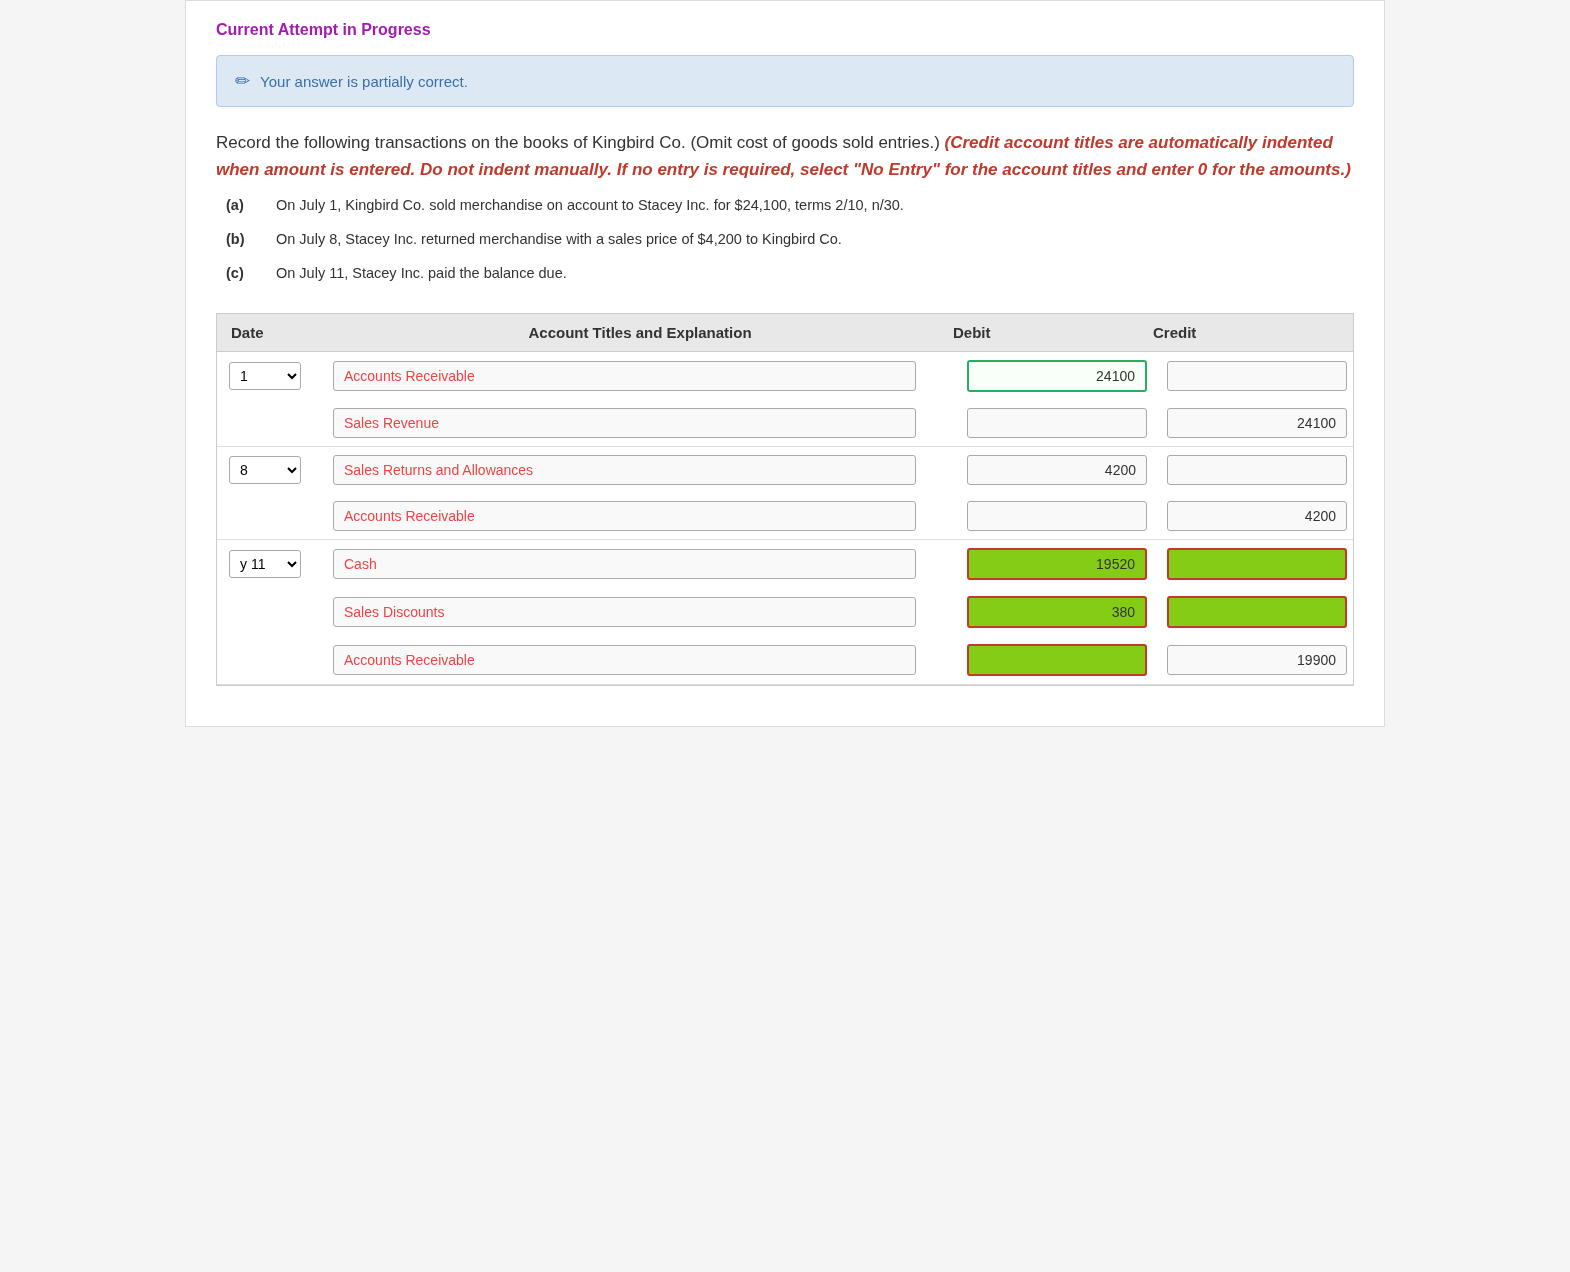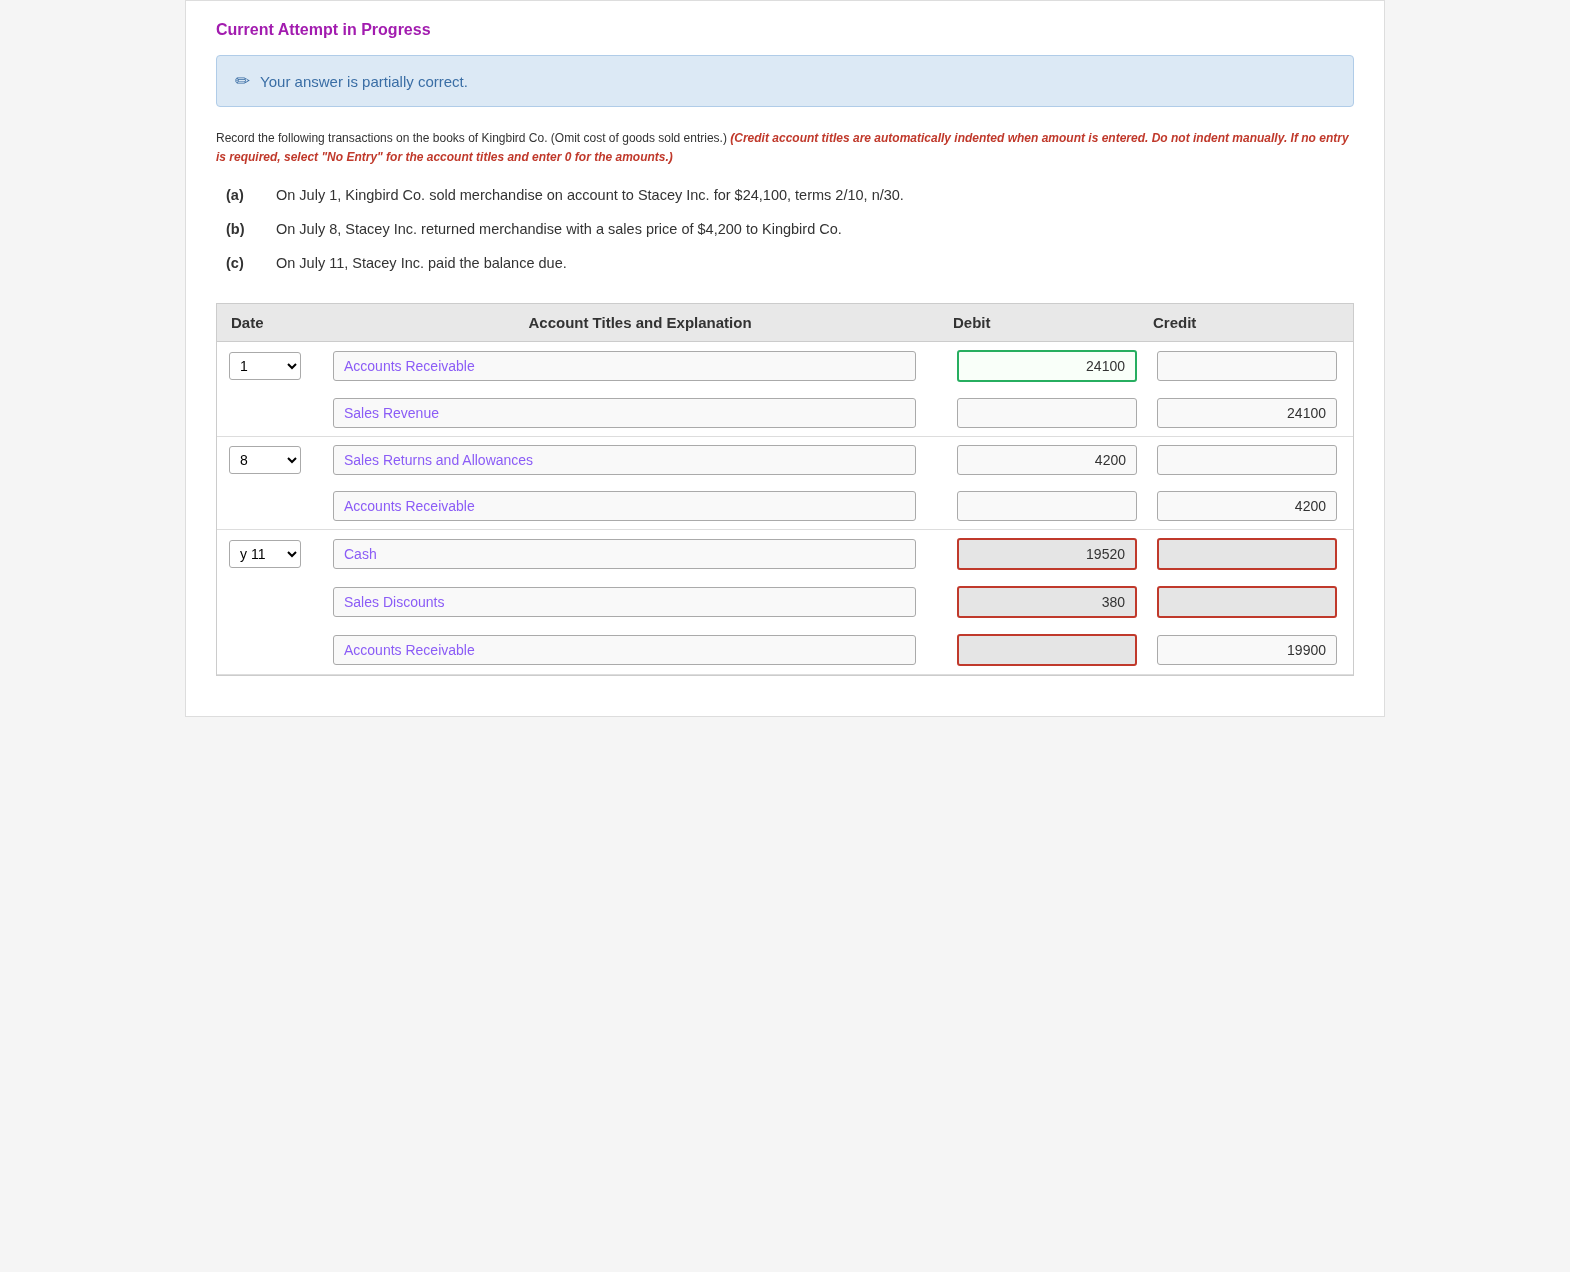--- a/index.html
+++ b/index.html
@@ -31,23 +31,23 @@
       align-items: center;
       margin-bottom: 22px;
       color: #3a6ea5;
       font-size: 15px;
     }
     .alert-icon {
       margin-right: 10px;
       font-size: 18px;
     }
     .instructions {
-      font-size: 12px;
+      font-size: 17px;
       color: #333;
-      margin-bottom: 18px;
+      margin-bottom: 12px;
       line-height: 1.6;
     }
     .instructions .red-italic {
       color: #c0392b;
       font-style: italic;
       font-weight: bold;
     }
     .transactions {
       margin-bottom: 28px;
       padding-left: 10px;
@@ -109,43 +109,43 @@
       width: 72px;
       cursor: pointer;
     }
     .account-input {
       border: 1px solid #aaa;
       background: #f9f9f9;
       padding: 6px 10px;
       font-size: 14px;
       border-radius: 3px;
       width: 95%;
-      color: #8b5cf6;
+      color: #ef4444;
     }
     .amount-input {
       border: 1px solid #aaa;
       background: #f9f9f9;
       padding: 6px 10px;
       font-size: 14px;
       border-radius: 3px;
       width: 90%;
       text-align: right;
       color: #333;
     }
     .amount-input.red-border {
       border: 2px solid #c0392b;
-      background: #e5e5e5;
+      background: #84cc16;
     }
     .amount-input.green-border {
       border: 2px solid #27ae60;
       background: #f9fff9;
     }
     .amount-cell {
       display: flex;
-      justify-content: center;
+      justify-content: flex-end;
     }
 
     .bottom-bar {
       display: flex;
       justify-content: space-between;
       align-items: center;
       margin-top: 20px;
       padding-top: 14px;
       border-top: 1px solid #ddd;
     }

